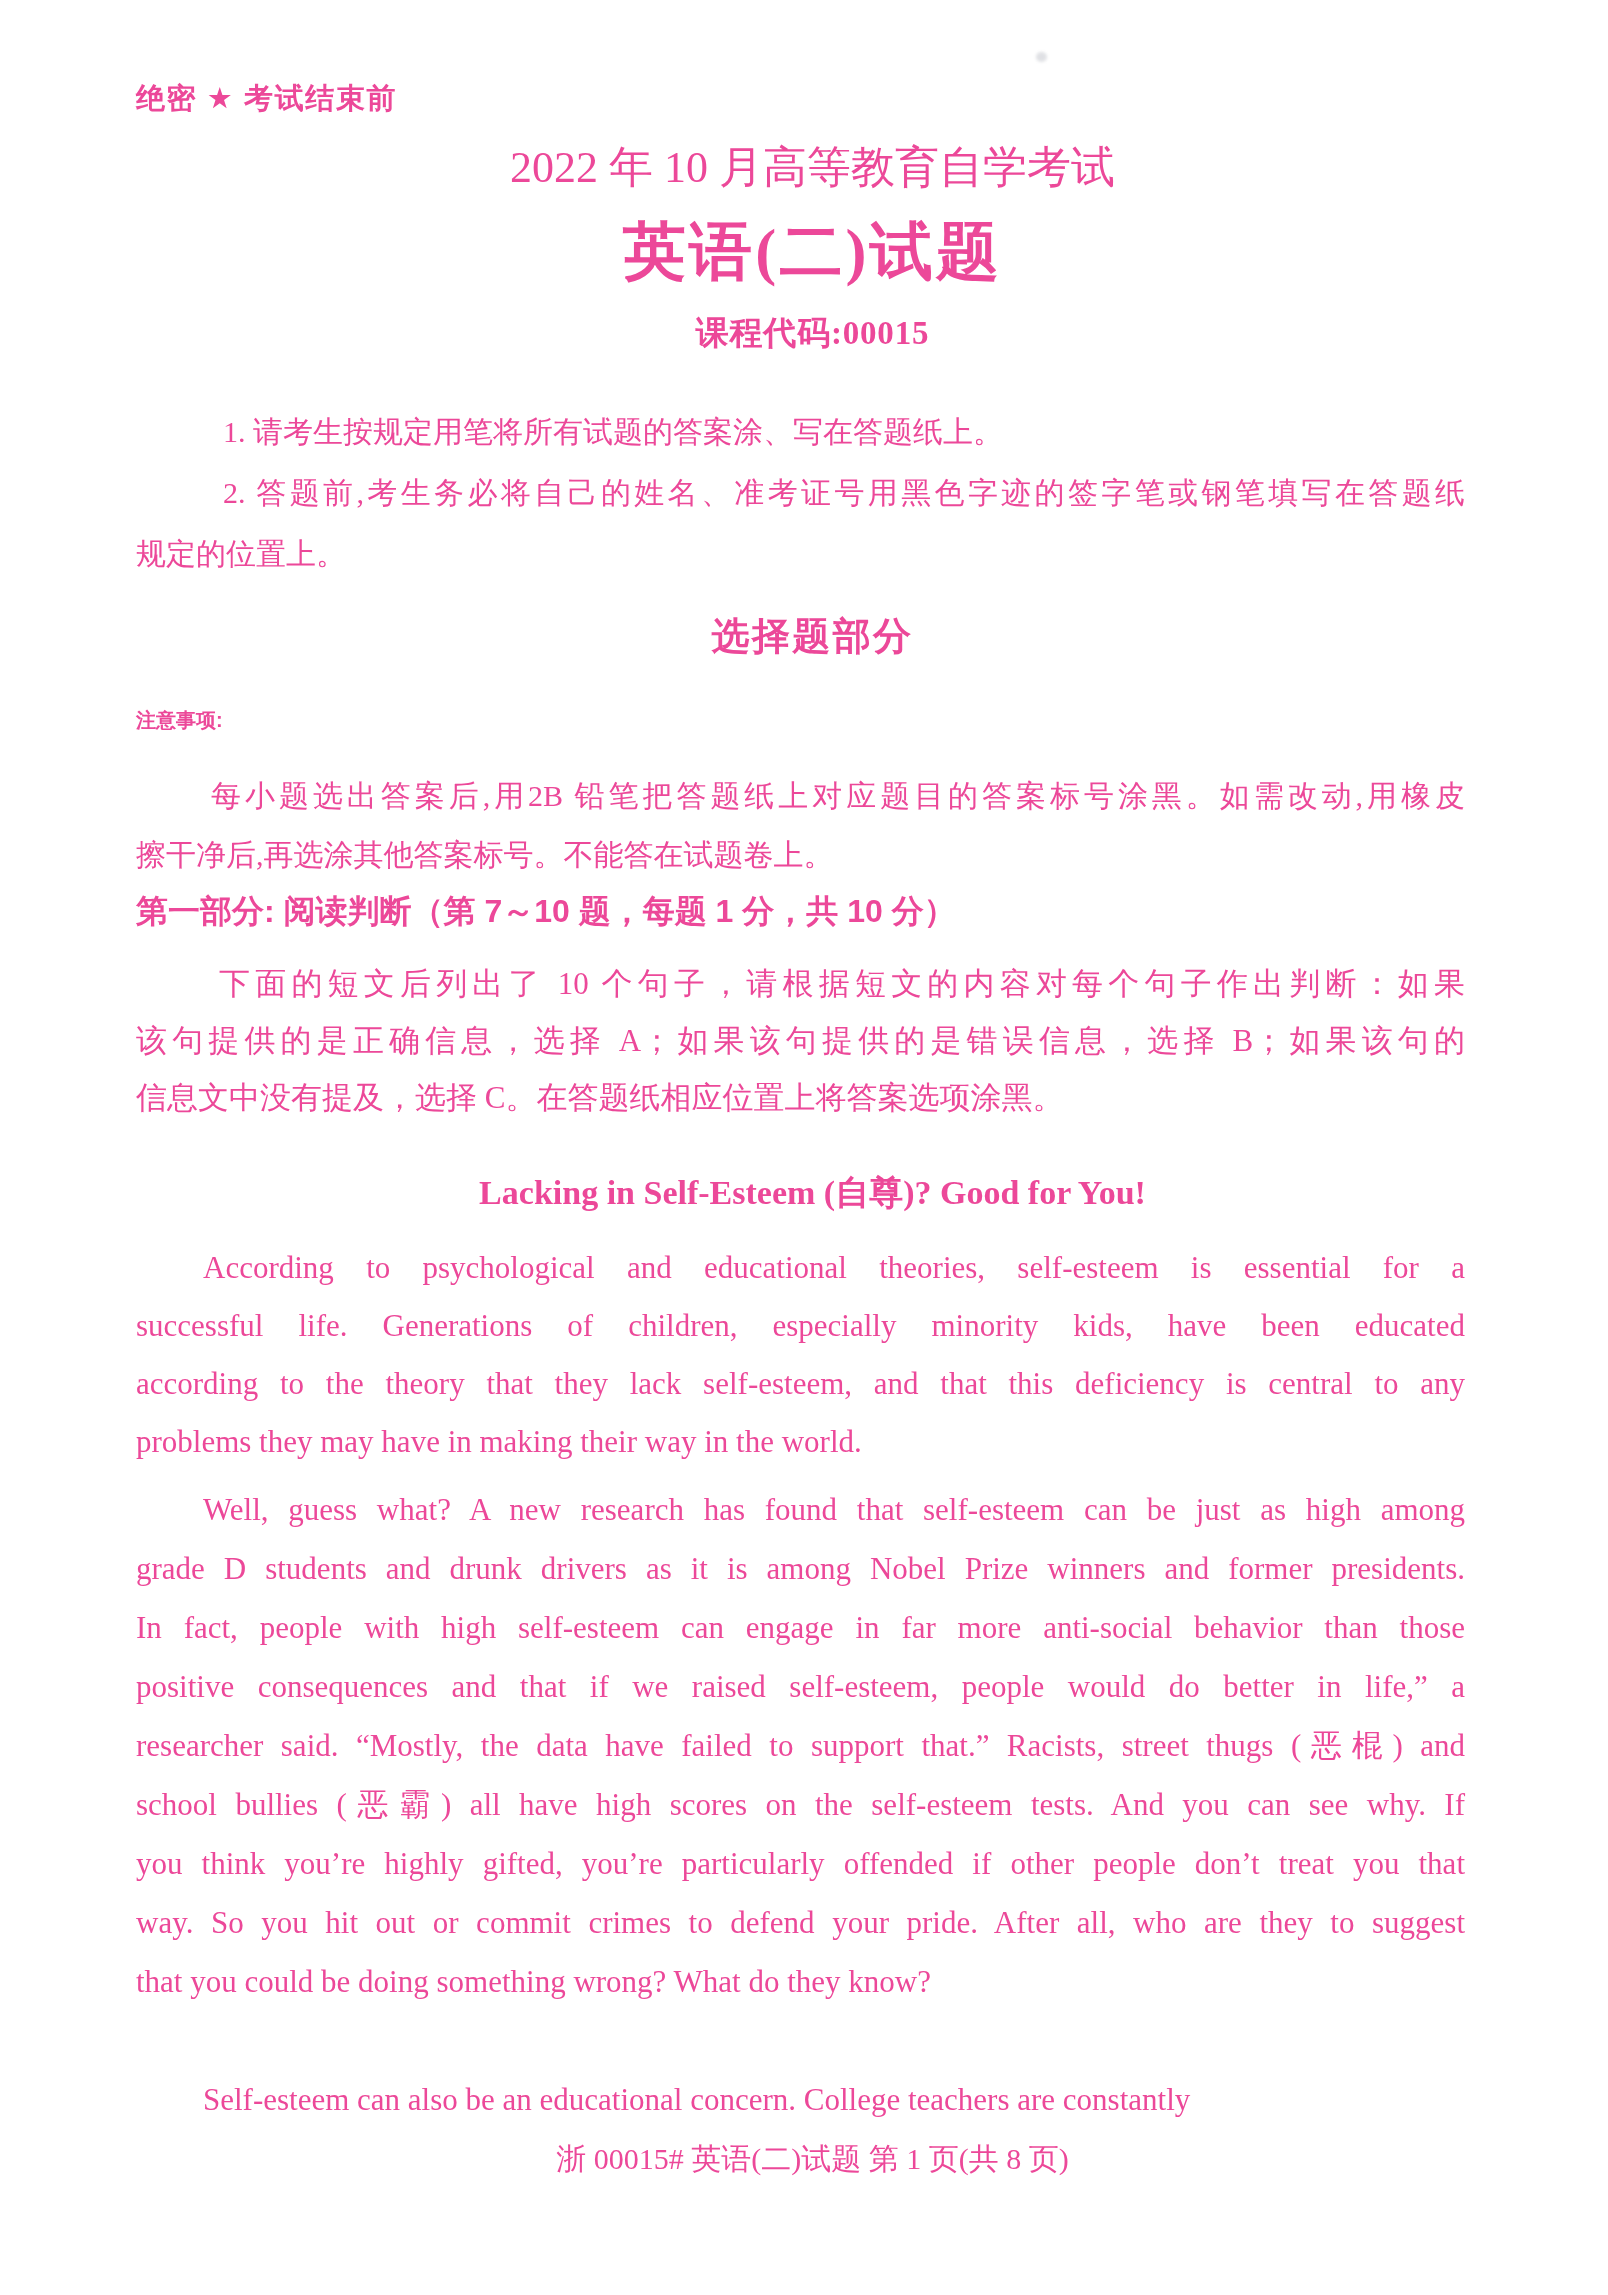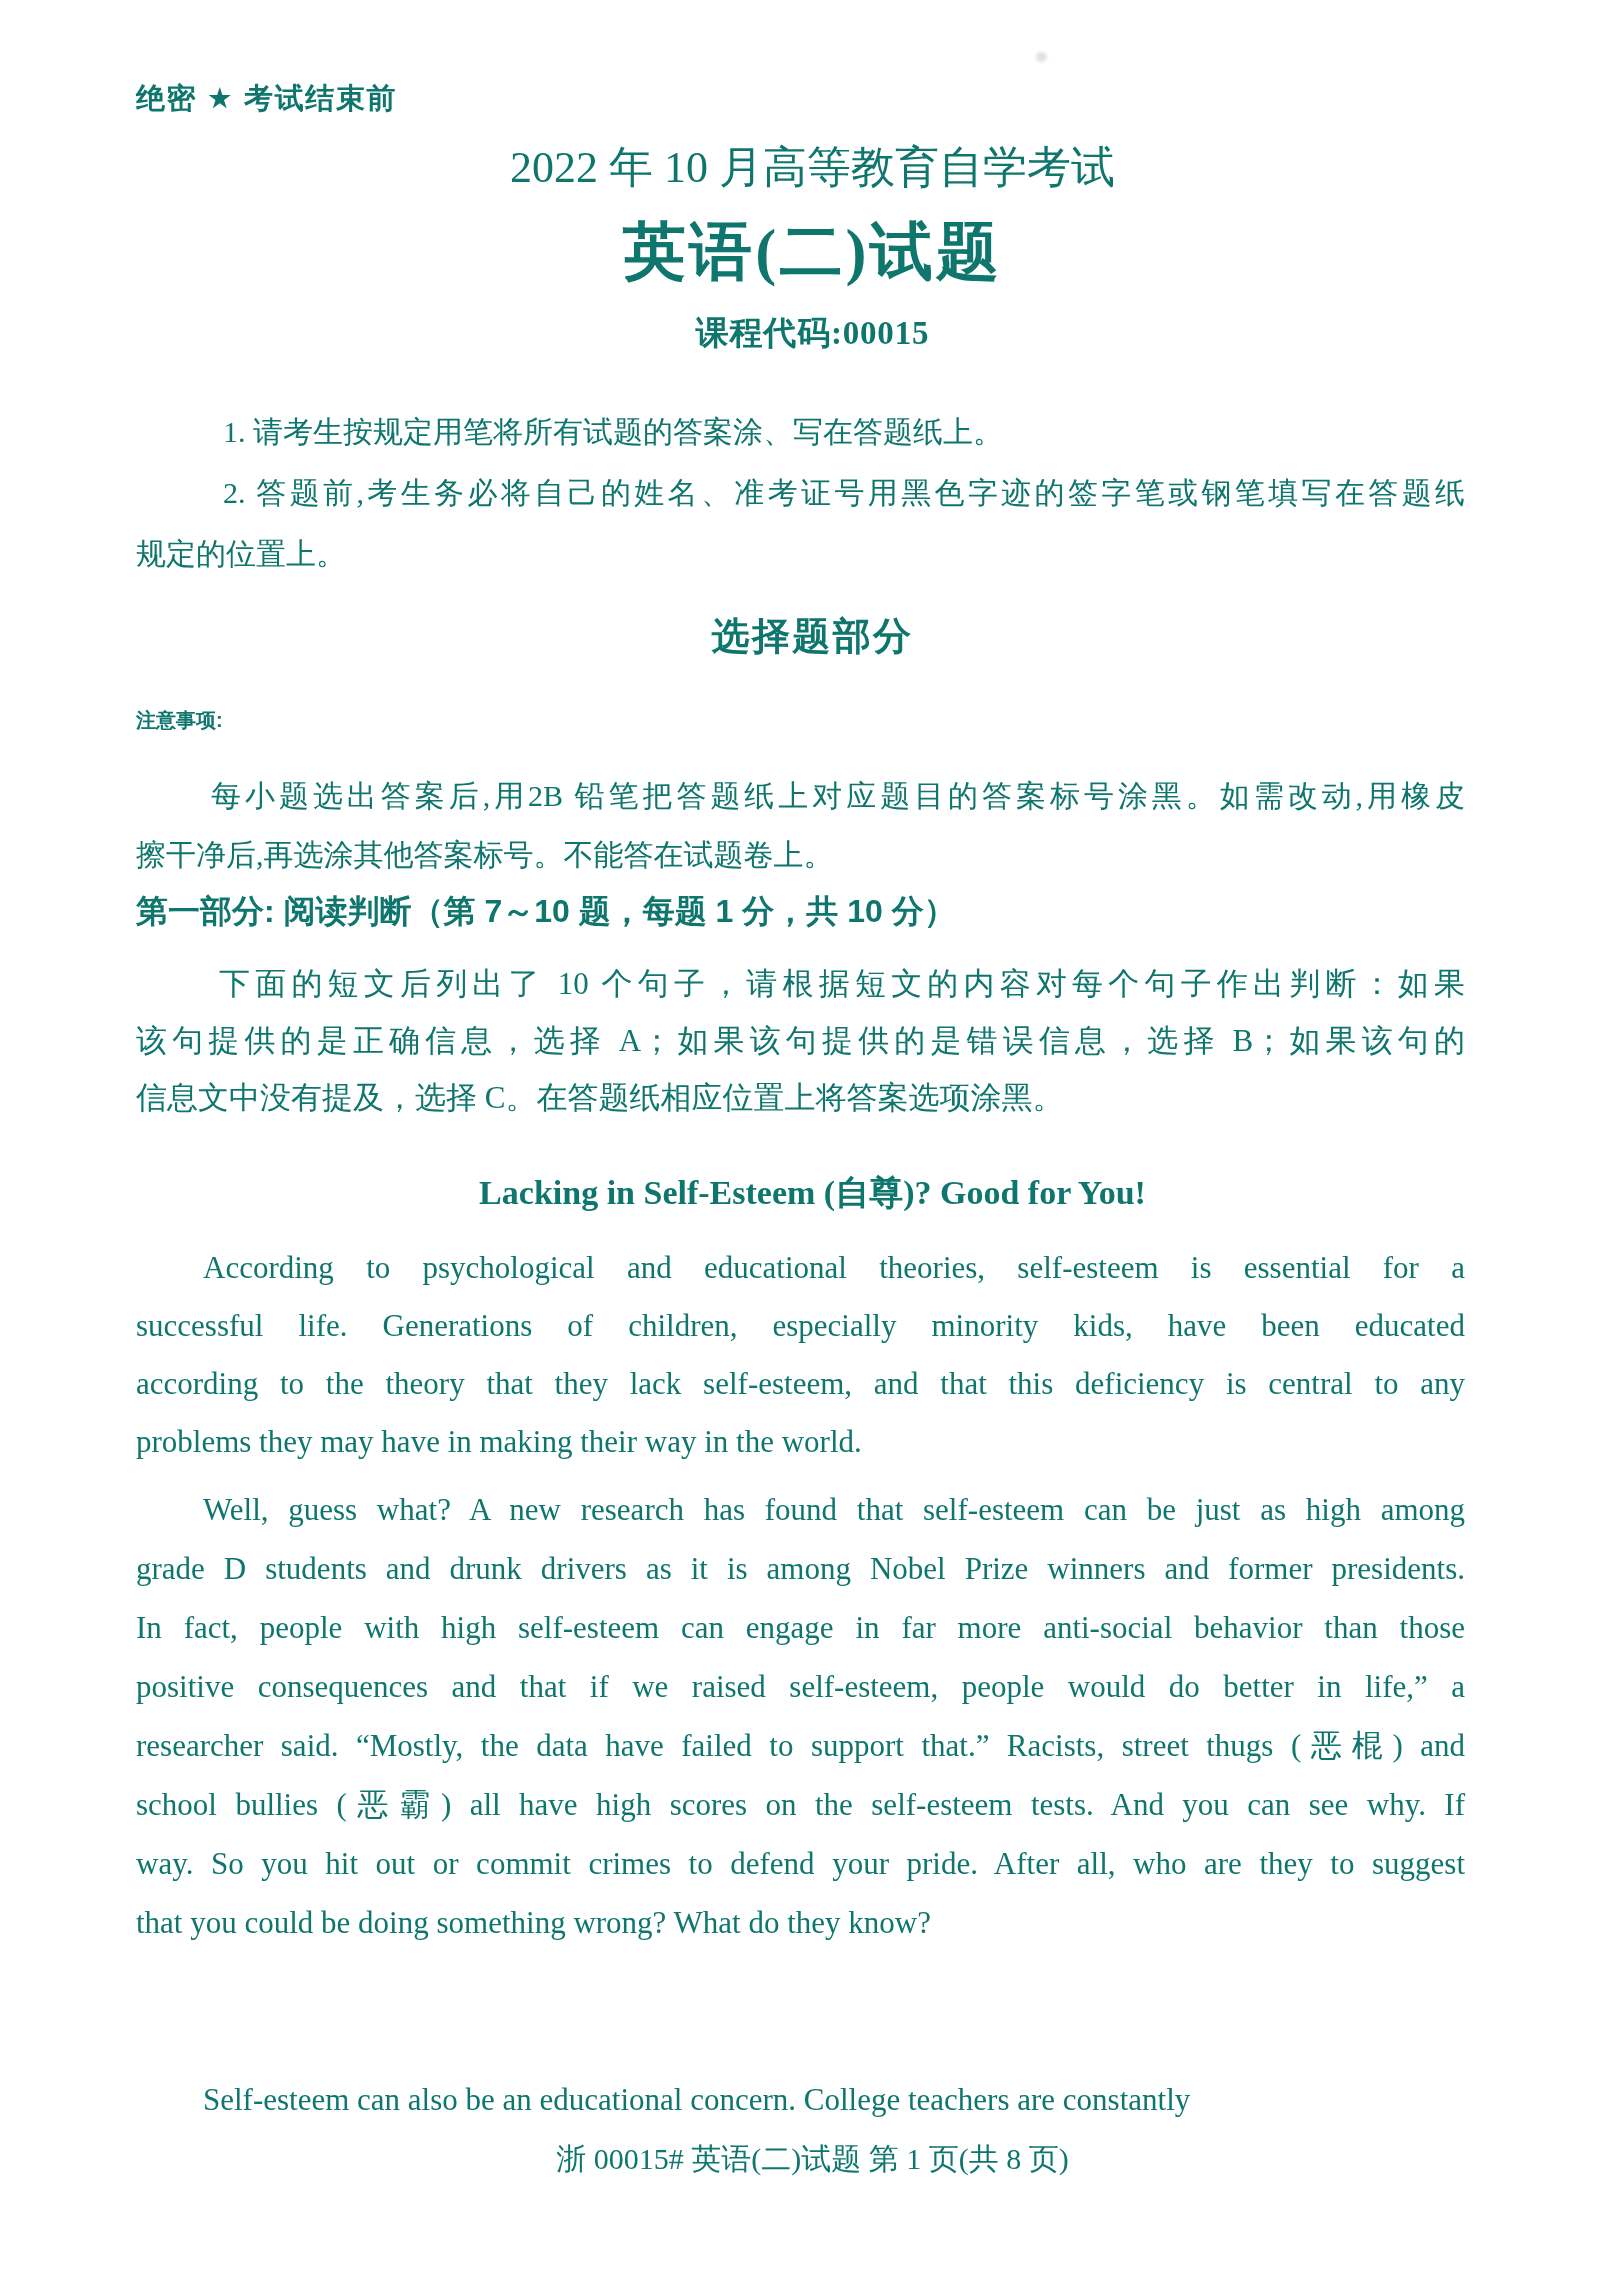--- a/index.html
+++ b/index.html
@@ -1,21 +1,21 @@
 <!DOCTYPE html>
 <html style="font-size:12.7px"><head>
 <meta charset="utf-8">
 <style>
   html, body { margin: 0; padding: 0; background: #ffffff; }
   .page {
     position: relative;
     width: 1609px;
     height: 2295px;
     background: #ffffff;
-    color: #0f766e;
+    color: #ec4899;
     overflow: hidden;
   }
   .serif { font-family: "Liberation Serif", "DejaVu Serif", serif; }
   .sans  { font-family: "Liberation Sans", "DejaVu Sans", sans-serif; }
 
   .block { position: absolute; left: 136px; right: 144px; }
   .center { left: 16px; right: 0; text-align: center; }
 
   
   .jline { text-align: justify; text-align-last: justify; }
@@ -101,20 +101,21 @@
       <div class="jline last">problems they may have in making their way in the world.</div>
     </div>
 
   <div class="block para p2">
       <div class="jline">Well, guess what? A new research has found that self-esteem can be just as high among</div>
       <div class="jline">grade D students and drunk drivers as it is among Nobel Prize winners and former presidents.</div>
       <div class="jline">In fact, people with high self-esteem can engage in far more anti-social behavior than those</div>
       <div class="jline">positive consequences and that if we raised self-esteem, people would do better in life,” a</div>
       <div class="jline">researcher said. “Mostly, the data have failed to support that.” Racists, street thugs (恶棍) and</div>
       <div class="jline">school bullies (恶霸) all have high scores on the self-esteem tests. And you can see why. If</div>
+      <div class="jline">you think you’re highly gifted, you’re particularly offended if other people don’t treat you that</div>
       <div class="jline">way. So you hit out or commit crimes to defend your pride. After all, who are they to suggest</div>
       <div class="jline last">that you could be doing something wrong? What do they know?</div>
     </div>
 
   <div class="block para p3">
       <div class="jline last">Self-esteem can also be an educational concern. College teachers are constantly</div>
     </div>
 
   <div class="block center footer">浙 00015# 英语(二)试题 第 1 页(共 8 页)</div>
 

